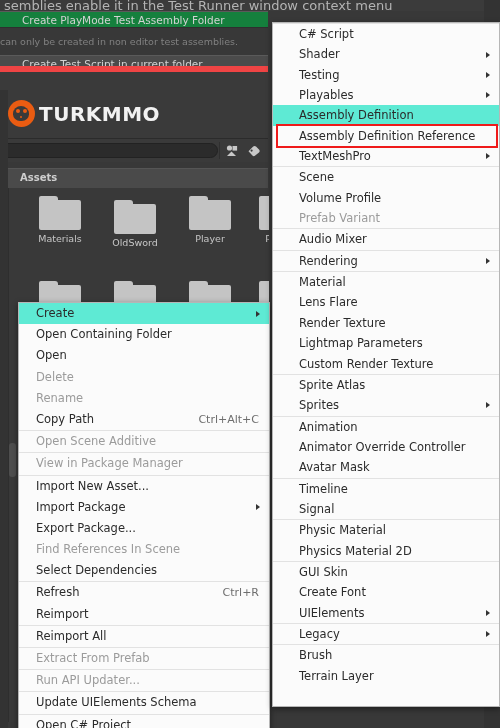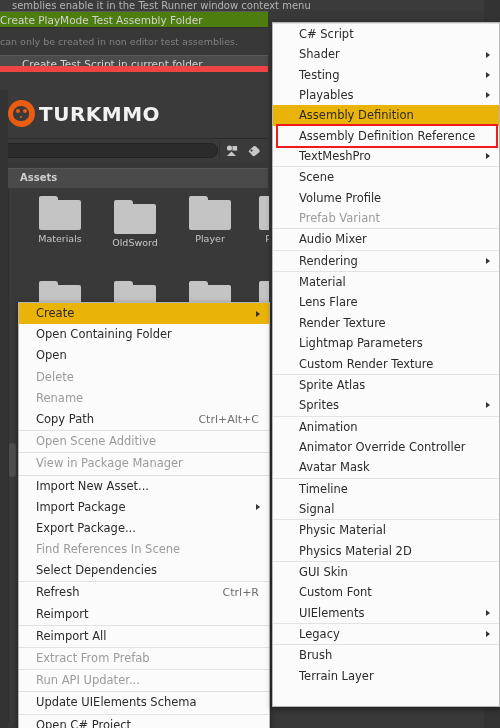--- a/index.html
+++ b/index.html
@@ -24,43 +24,44 @@
     background: #383838;
   }
 
   
   .tr-hint {
     position: absolute;
     left: 0; top: 0;
     width: 500px; height: 11px;
     background: #3b3b3b;
     color: #b4b4b4;
-    font-size: 10px;
+    font-size: 13px;
     line-height: 11px;
-    padding-left: 12px;
+    padding-left: 4px;
     white-space: nowrap;
     overflow: hidden;
     box-sizing: border-box;
   }
   .tr-row {
     position: absolute;
     left: 0;
     width: 268px;
     box-sizing: border-box;
     white-space: nowrap;
     overflow: hidden;
   }
   .tr-btn {
     top: 11px; height: 17px;
-    background: #4d7c0f;
+    background: #15803d;
     border-top: 1px solid #5a5a5a;
     border-bottom: 1px solid #2f2f2f;
     color: #d2d2d2;
     font-size: 10.5px;
     line-height: 17px;
+    padding-left: 22px;
   }
   .tr-note {
     top: 29px; height: 26px;
     background: #383838;
     color: #808080;
     font-size: 9.5px;
     line-height: 26px;
     padding-left: 0px;
   }
   .tr-btn2 {
@@ -243,21 +244,21 @@
     height: 21px;
     line-height: 21px;
     font-size: 11.5px;
     color: #2b2b2b;
     padding-left: 17px;
     white-space: nowrap;
     box-sizing: border-box;
   }
   .mi.disabled { color: #9b9b9b; }
   .mi.hl {
-    background: #eab308;
+    background: #5eead4;
   }
   .mi .short {
     position: absolute;
     right: 10px; top: 0;
     color: #6e6e6e;
     font-size: 11px;
   }
   .mi .arrow {
     position: absolute;
     right: 9px; top: 50%;
@@ -491,21 +492,21 @@
       <div class="mi"><span>Animator Override Controller</span></div>
       <div class="mi"><span>Avatar Mask</span></div>
       <div class="sep"></div>
       <div class="mi"><span>Timeline</span></div>
       <div class="mi"><span>Signal</span></div>
       <div class="sep"></div>
       <div class="mi"><span>Physic Material</span></div>
       <div class="mi"><span>Physics Material 2D</span></div>
       <div class="sep"></div>
       <div class="mi"><span>GUI Skin</span></div>
-      <div class="mi"><span>Custom Font</span></div>
+      <div class="mi"><span>Create Font</span></div>
       <div class="mi"><span>UIElements</span><span class="arrow"></span></div>
       <div class="sep"></div>
       <div class="mi"><span>Legacy</span><span class="arrow"></span></div>
       <div class="sep"></div>
       <div class="mi"><span>Brush</span></div>
       <div class="mi"><span>Terrain Layer</span></div>
       <div class="mi"></div>
     </div>
 
   <div class="redbox" style="top: 123.719px; height: 24.3438px; border-color: rgb(239, 26, 26);"></div>

